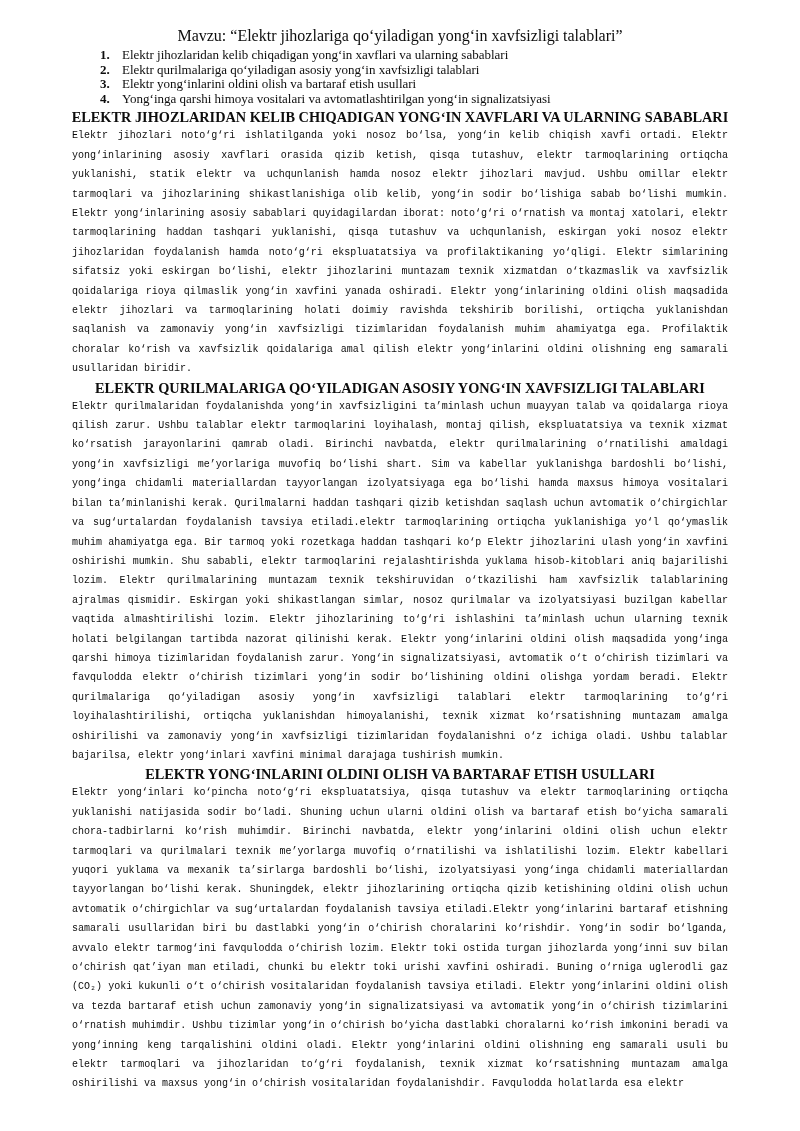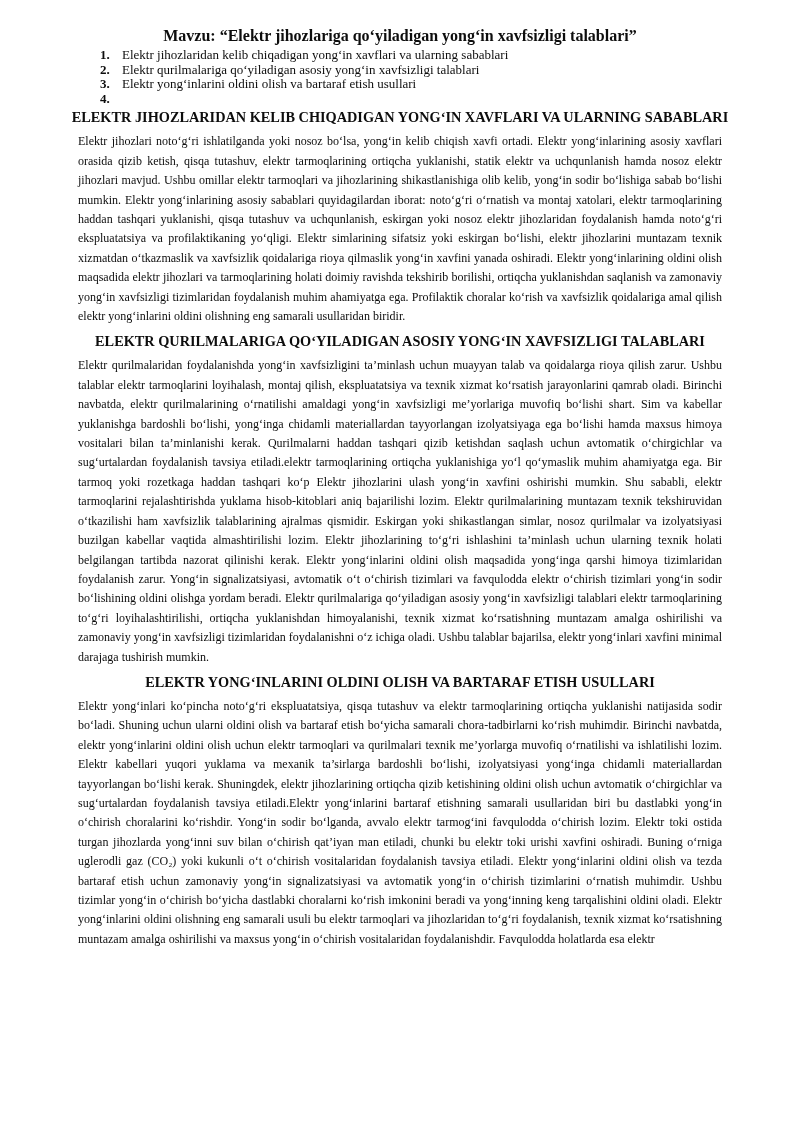--- a/index.html
+++ b/index.html
@@ -12,21 +12,21 @@
     height: 1131px;
     box-sizing: border-box;
     background: #ffffff;
     color: #0d0d0d;
     font-family: "Liberation Serif", "DejaVu Serif", serif;
     padding: 26px 72px 30px 72px;
     overflow: hidden;
   }
   .doc-title {
     text-align: center;
-    font-weight: bold;
+    font-weight: normal;
     font-size: 16px;
     line-height: 19px;
     margin-bottom: 3px;
   }
   .plan-label {
     font-weight: bold;
     font-size: 16px;
     line-height: 19px;
     margin-left: 2px;
   }
@@ -46,24 +46,25 @@
   }
   .sec-heading {
     font-weight: bold;
     text-align: center;
     font-size: 14.3px;
     line-height: 17px;
     margin: 0 -50px;
     padding-top: 1px;
   }
   .para {
-    font-size: 12px;
+    font-size: 10px;
     line-height: 19.4px;
     text-align: justify;
-    margin: 6px;
+    margin: 0;
+    font-family: Liberation Mono, monospace;
   }
 </style>
 </head>
 <body>
 
 <div class="page">
 
   <div class="doc-title">Mavzu: “Elektr jihozlariga qo‘yiladigan yong‘in xavfsizligi talablari”</div>
 
 
@@ -75,20 +76,21 @@
     <div class="plan-item">
       <span class="plan-num">2.</span>
       <span>Elektr qurilmalariga qo‘yiladigan asosiy yong‘in xavfsizligi talablari</span>
     </div>
     <div class="plan-item">
       <span class="plan-num">3.</span>
       <span>Elektr yong‘inlarini oldini olish va bartaraf etish usullari</span>
     </div>
     <div class="plan-item">
       <span class="plan-num">4.</span>
+      <span>Yong‘inga qarshi himoya vositalari va avtomatlashtirilgan yong‘in signalizatsiyasi</span>
     </div>
   </div>
 
   <div class="sec-heading">ELEKTR JIHOZLARIDAN KELIB CHIQADIGAN YONG‘IN XAVFLARI VA ULARNING SABABLARI</div>
   <p class="para">Elektr jihozlari noto‘g‘ri ishlatilganda yoki nosoz bo‘lsa, yong‘in kelib chiqish xavfi ortadi. Elektr yong‘inlarining asosiy xavflari orasida qizib ketish, qisqa tutashuv, elektr tarmoqlarining ortiqcha yuklanishi, statik elektr va uchqunlanish hamda nosoz elektr jihozlari mavjud. Ushbu omillar elektr tarmoqlari va jihozlarining shikastlanishiga olib kelib, yong‘in sodir bo‘lishiga sabab bo‘lishi mumkin. Elektr yong‘inlarining asosiy sabablari quyidagilardan iborat: noto‘g‘ri o‘rnatish va montaj xatolari, elektr tarmoqlarining haddan tashqari yuklanishi, qisqa tutashuv va uchqunlanish, eskirgan yoki nosoz elektr jihozlaridan foydalanish hamda noto‘g‘ri ekspluatatsiya va profilaktikaning yo‘qligi. Elektr simlarining sifatsiz yoki eskirgan bo‘lishi, elektr jihozlarini muntazam texnik xizmatdan o‘tkazmaslik va xavfsizlik qoidalariga rioya qilmaslik yong‘in xavfini yanada oshiradi. Elektr yong‘inlarining oldini olish maqsadida elektr jihozlari va tarmoqlarining holati doimiy ravishda tekshirib borilishi, ortiqcha yuklanishdan saqlanish va zamonaviy yong‘in xavfsizligi tizimlaridan foydalanish muhim ahamiyatga ega. Profilaktik choralar ko‘rish va xavfsizlik qoidalariga amal qilish elektr yong‘inlarini oldini olishning eng samarali usullaridan biridir.</p>
 
   <div class="sec-heading">ELEKTR QURILMALARIGA QO‘YILADIGAN ASOSIY YONG‘IN XAVFSIZLIGI TALABLARI</div>
   <p class="para">Elektr qurilmalaridan foydalanishda yong‘in xavfsizligini ta’minlash uchun muayyan talab va qoidalarga rioya qilish zarur. Ushbu talablar elektr tarmoqlarini loyihalash, montaj qilish, ekspluatatsiya va texnik xizmat ko‘rsatish jarayonlarini qamrab oladi. Birinchi navbatda, elektr qurilmalarining o‘rnatilishi amaldagi yong‘in xavfsizligi me’yorlariga muvofiq bo‘lishi shart. Sim va kabellar yuklanishga bardoshli bo‘lishi, yong‘inga chidamli materiallardan tayyorlangan izolyatsiyaga ega bo‘lishi hamda maxsus himoya vositalari bilan ta’minlanishi kerak. Qurilmalarni haddan tashqari qizib ketishdan saqlash uchun avtomatik o‘chirgichlar va sug‘urtalardan foydalanish tavsiya etiladi.elektr tarmoqlarining ortiqcha yuklanishiga yo‘l qo‘ymaslik muhim ahamiyatga ega. Bir tarmoq yoki rozetkaga haddan tashqari ko‘p Elektr jihozlarini ulash yong‘in xavfini oshirishi mumkin. Shu sababli, elektr tarmoqlarini rejalashtirishda yuklama hisob-kitoblari aniq bajarilishi lozim. Elektr qurilmalarining muntazam texnik tekshiruvidan o‘tkazilishi ham xavfsizlik talablarining ajralmas qismidir. Eskirgan yoki shikastlangan simlar, nosoz qurilmalar va izolyatsiyasi buzilgan kabellar vaqtida almashtirilishi lozim. Elektr jihozlarining to‘g‘ri ishlashini ta’minlash uchun ularning texnik holati belgilangan tartibda nazorat qilinishi kerak. Elektr yong‘inlarini oldini olish maqsadida yong‘inga qarshi himoya tizimlaridan foydalanish zarur. Yong‘in signalizatsiyasi, avtomatik o‘t o‘chirish tizimlari va favqulodda elektr o‘chirish tizimlari yong‘in sodir bo‘lishining oldini olishga yordam beradi. Elektr qurilmalariga qo‘yiladigan asosiy yong‘in xavfsizligi talablari elektr tarmoqlarining to‘g‘ri loyihalashtirilishi, ortiqcha yuklanishdan himoyalanishi, texnik xizmat ko‘rsatishning muntazam amalga oshirilishi va zamonaviy yong‘in xavfsizligi tizimlaridan foydalanishni o‘z ichiga oladi. Ushbu talablar bajarilsa, elektr yong‘inlari xavfini minimal darajaga tushirish mumkin.</p>
 
   <div class="sec-heading">ELEKTR YONG‘INLARINI OLDINI OLISH VA BARTARAF ETISH USULLARI</div>

